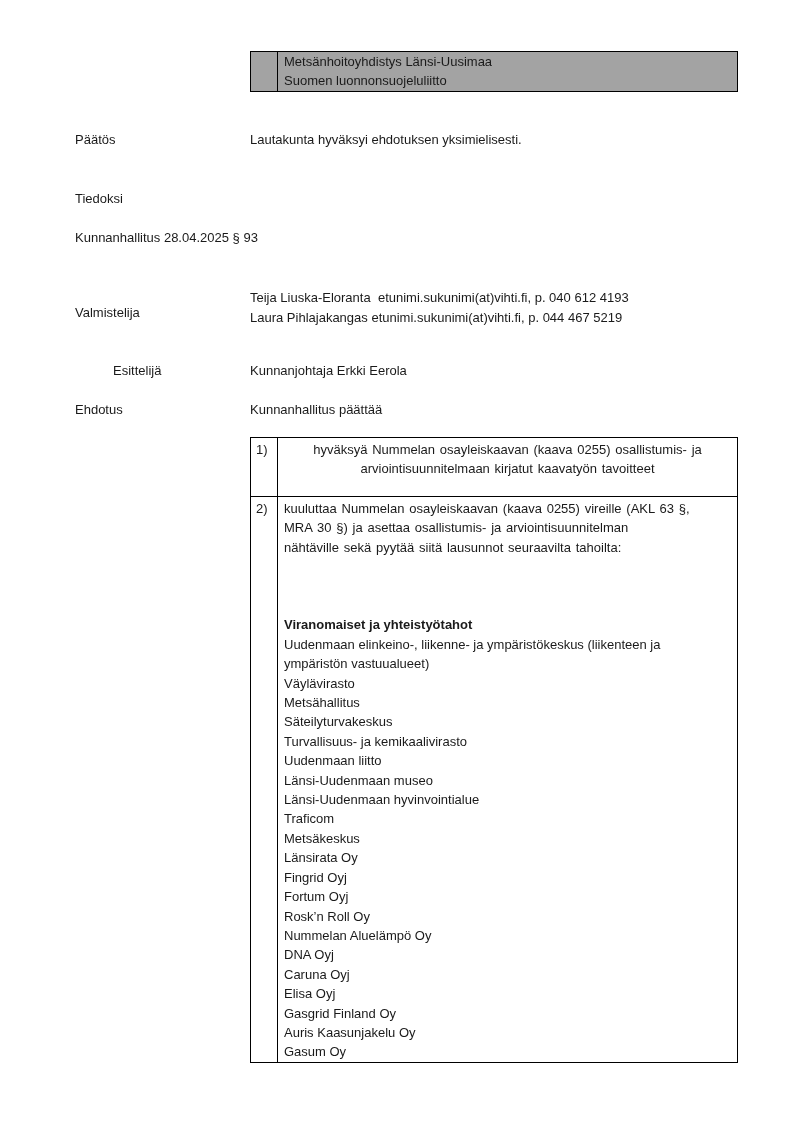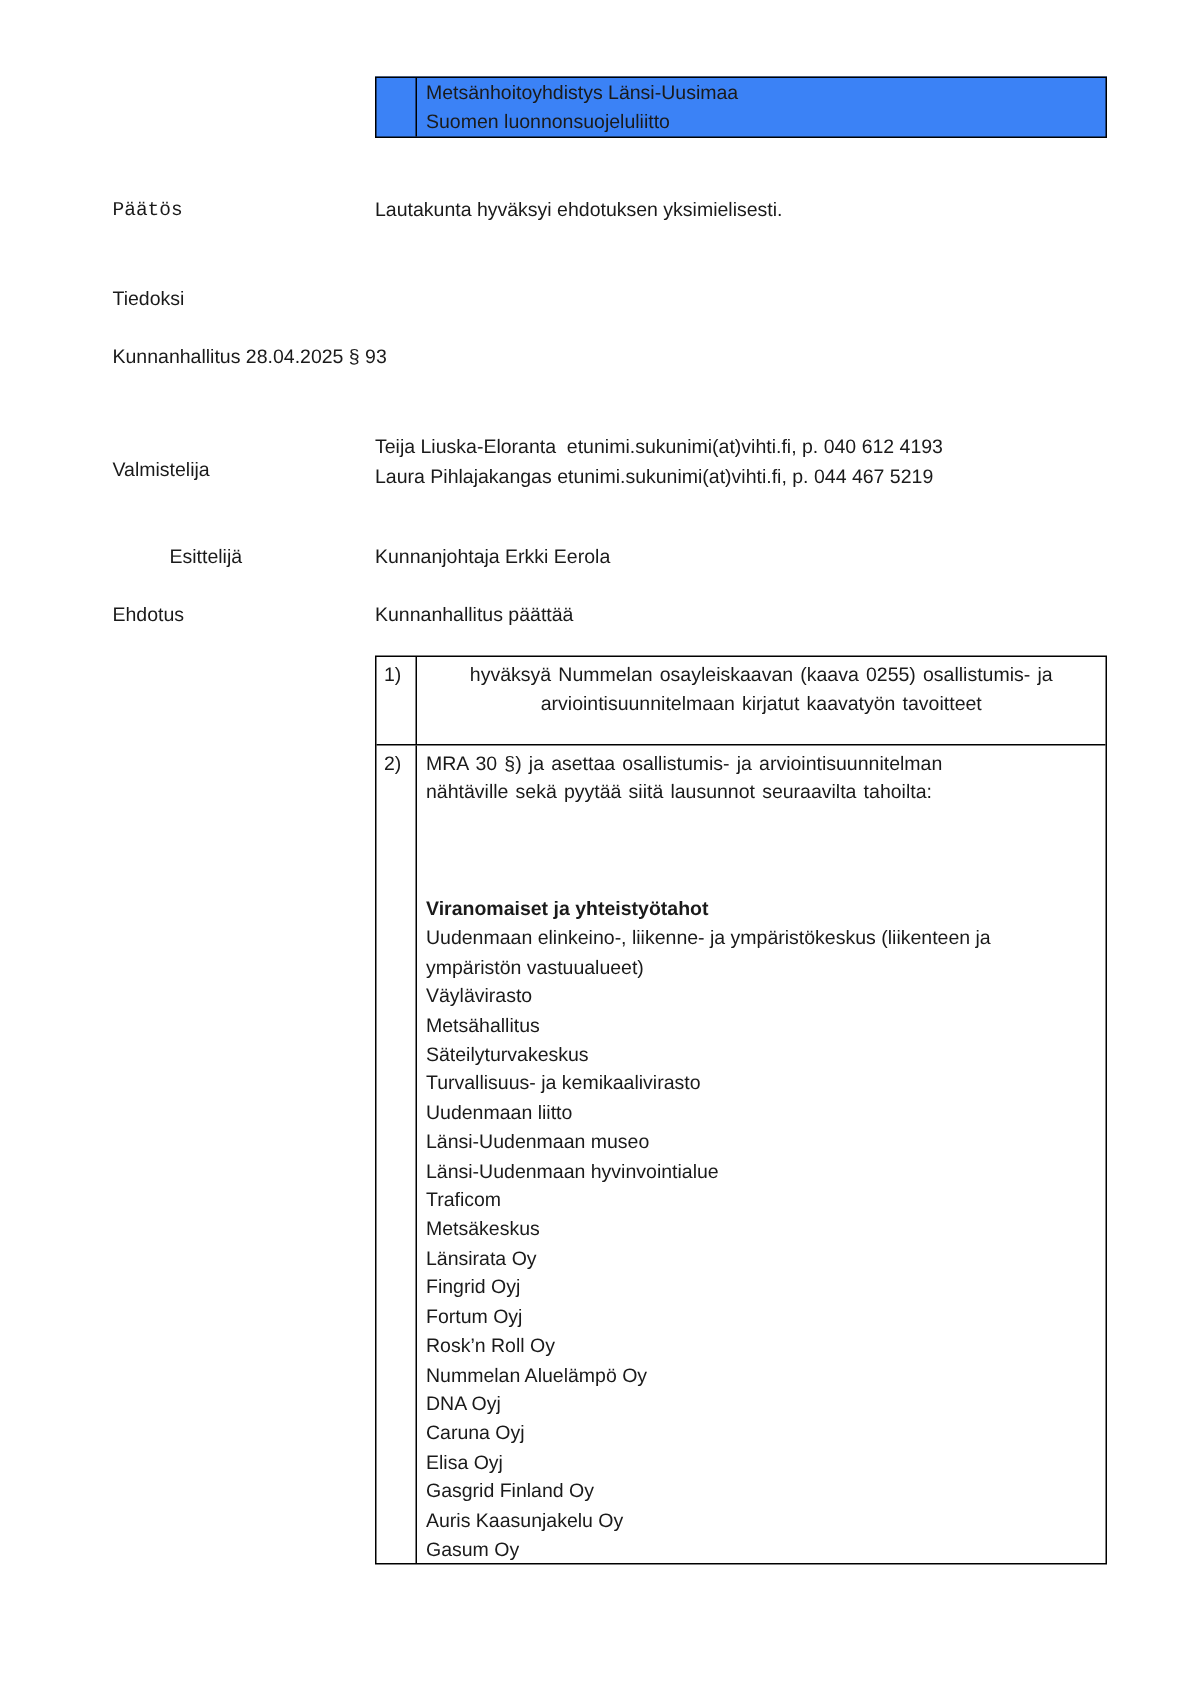--- a/index.html
+++ b/index.html
@@ -21,21 +21,21 @@
 
   
   .carryover-table {
     position: absolute;
     left: 250px;
     top: 51px;
     width: 488px;
     box-sizing: border-box;
     border: 1.5px solid #000;
     display: flex;
-    background: #3b82f6;
+    background: #a3a3a3;
   }
   .carryover-num-cell {
     flex: 0 0 27px;
     border-right: 1.5px solid #000;
     box-sizing: border-box;
   }
   .carryover-text-cell {
     flex: 1;
     padding: 0 6px;
   }
@@ -79,21 +79,21 @@
 <body>
 
 <div class="carryover-table">
   <div class="carryover-num-cell"></div>
   <div class="carryover-text-cell">
       <div class="line">Metsänhoitoyhdistys Länsi-Uusimaa</div>
       <div class="line">Suomen luonnonsuojeluliitto</div>
     </div>
 </div>
 
-<div class="abs label-col" style="top:130px;font-family:Liberation Mono, monospace;">Päätös</div>
+<div class="abs label-col" style="top:130px;">Päätös</div>
 <div class="abs value-col" style="top:130px;">Lautakunta hyväksyi ehdotuksen yksimielisesti.</div>
 
 <div class="abs label-col" style="top:189px;">Tiedoksi</div>
 
 <div class="abs label-col" style="top:228px;">Kunnanhallitus 28.04.2025 § 93</div>
 
 <div class="abs label-col" style="top:303px;">Valmistelija</div>
 <div class="abs value-col valmistelija-lines" style="top:288px;"><div class="line">Teija Liuska-Eloranta  etunimi.sukunimi(at)vihti.fi, p. 040 612 4193</div><div class="line">Laura Pihlajakangas etunimi.sukunimi(at)vihti.fi, p. 044 467 5219</div></div>
 
 <div class="abs label-col" style="top:361px;margin-left:38px;">Esittelijä</div>
@@ -107,20 +107,21 @@
     <div class="dt-num">1)</div>
     <div class="dt-content justified">
         <div class="line">hyväksyä Nummelan osayleiskaavan (kaava 0255) osallistumis- ja</div>
         <div class="line">arviointisuunnitelmaan kirjatut kaavatyön tavoitteet</div>
       </div>
   </div>
   <div class="dt-row dt-row-2">
     <div class="dt-num">2)</div>
     <div class="dt-content">
       <div class="justified">
+          <div class="line">kuuluttaa Nummelan osayleiskaavan (kaava 0255) vireille (AKL 63 §,</div>
           <div class="line">MRA 30 §) ja asettaa osallistumis- ja arviointisuunnitelman</div>
           <div class="line">nähtäville sekä pyytää siitä lausunnot seuraavilta tahoilta:</div>
         </div>
       <div class="spacer"></div>
       <div class="line bold">Viranomaiset ja yhteistyötahot</div>
       <div>
           <div class="line">Uudenmaan elinkeino-, liikenne- ja ympäristökeskus (liikenteen ja</div>
           <div class="line">ympäristön vastuualueet)</div>
           <div class="line">Väylävirasto</div>
           <div class="line">Metsähallitus</div>

